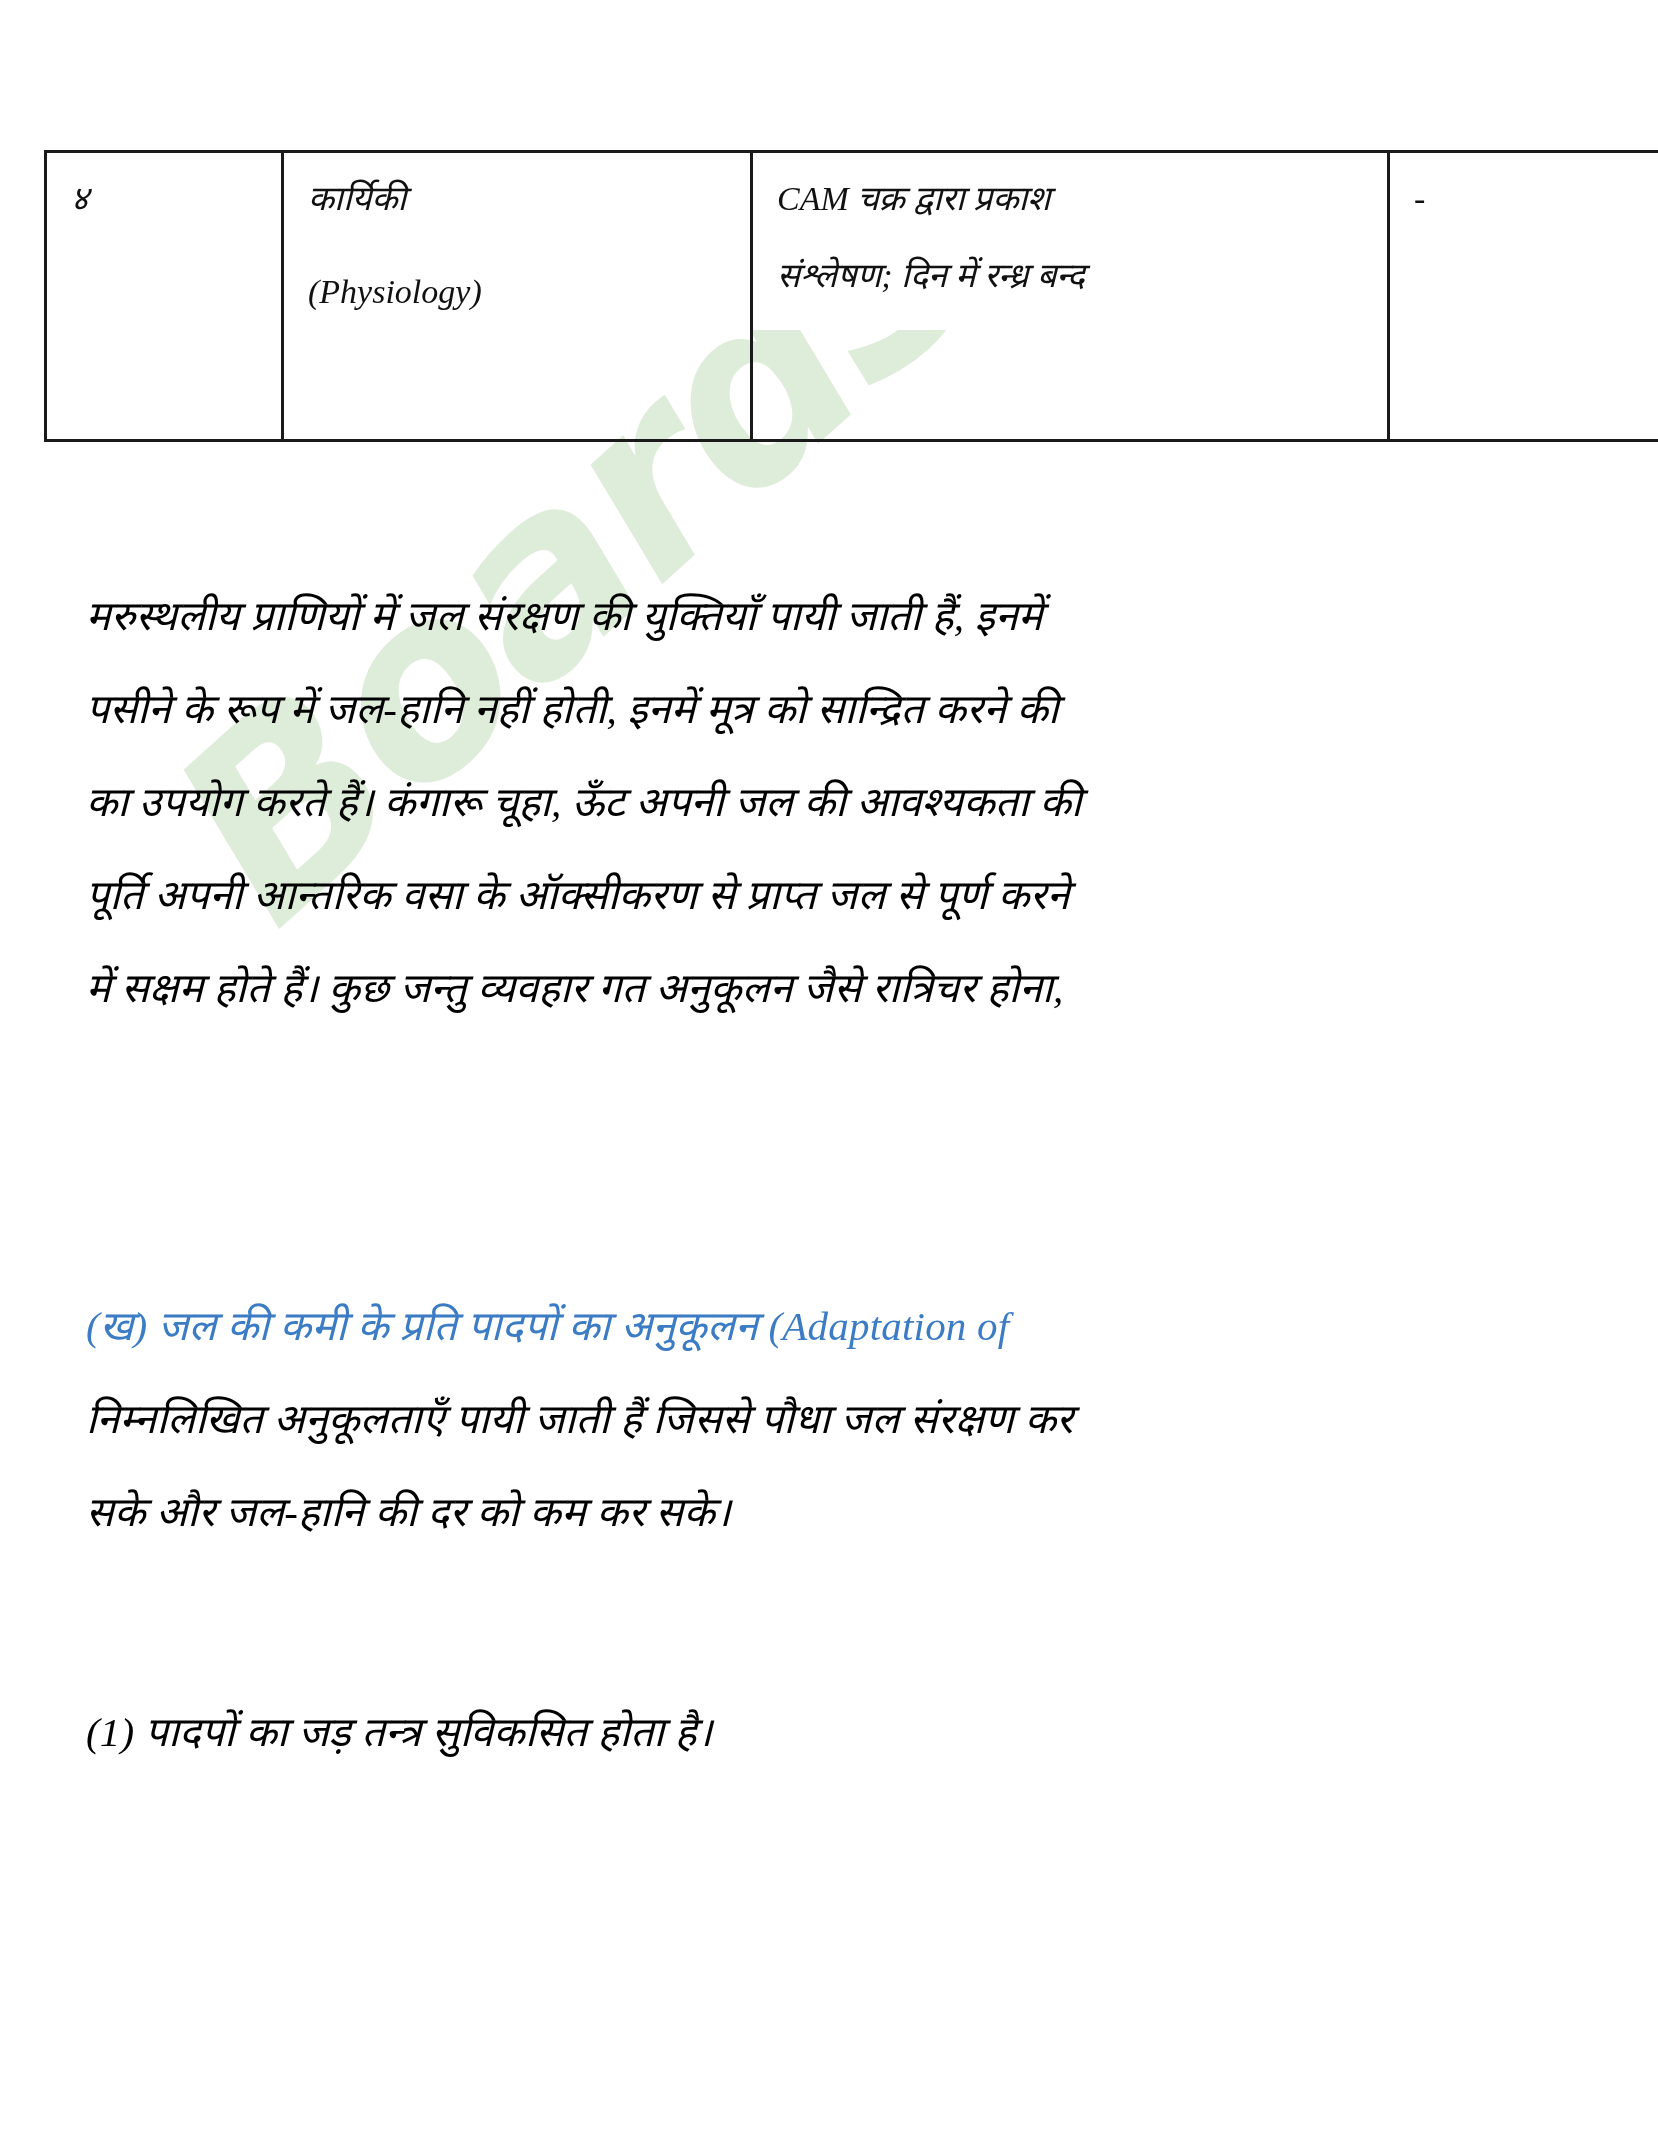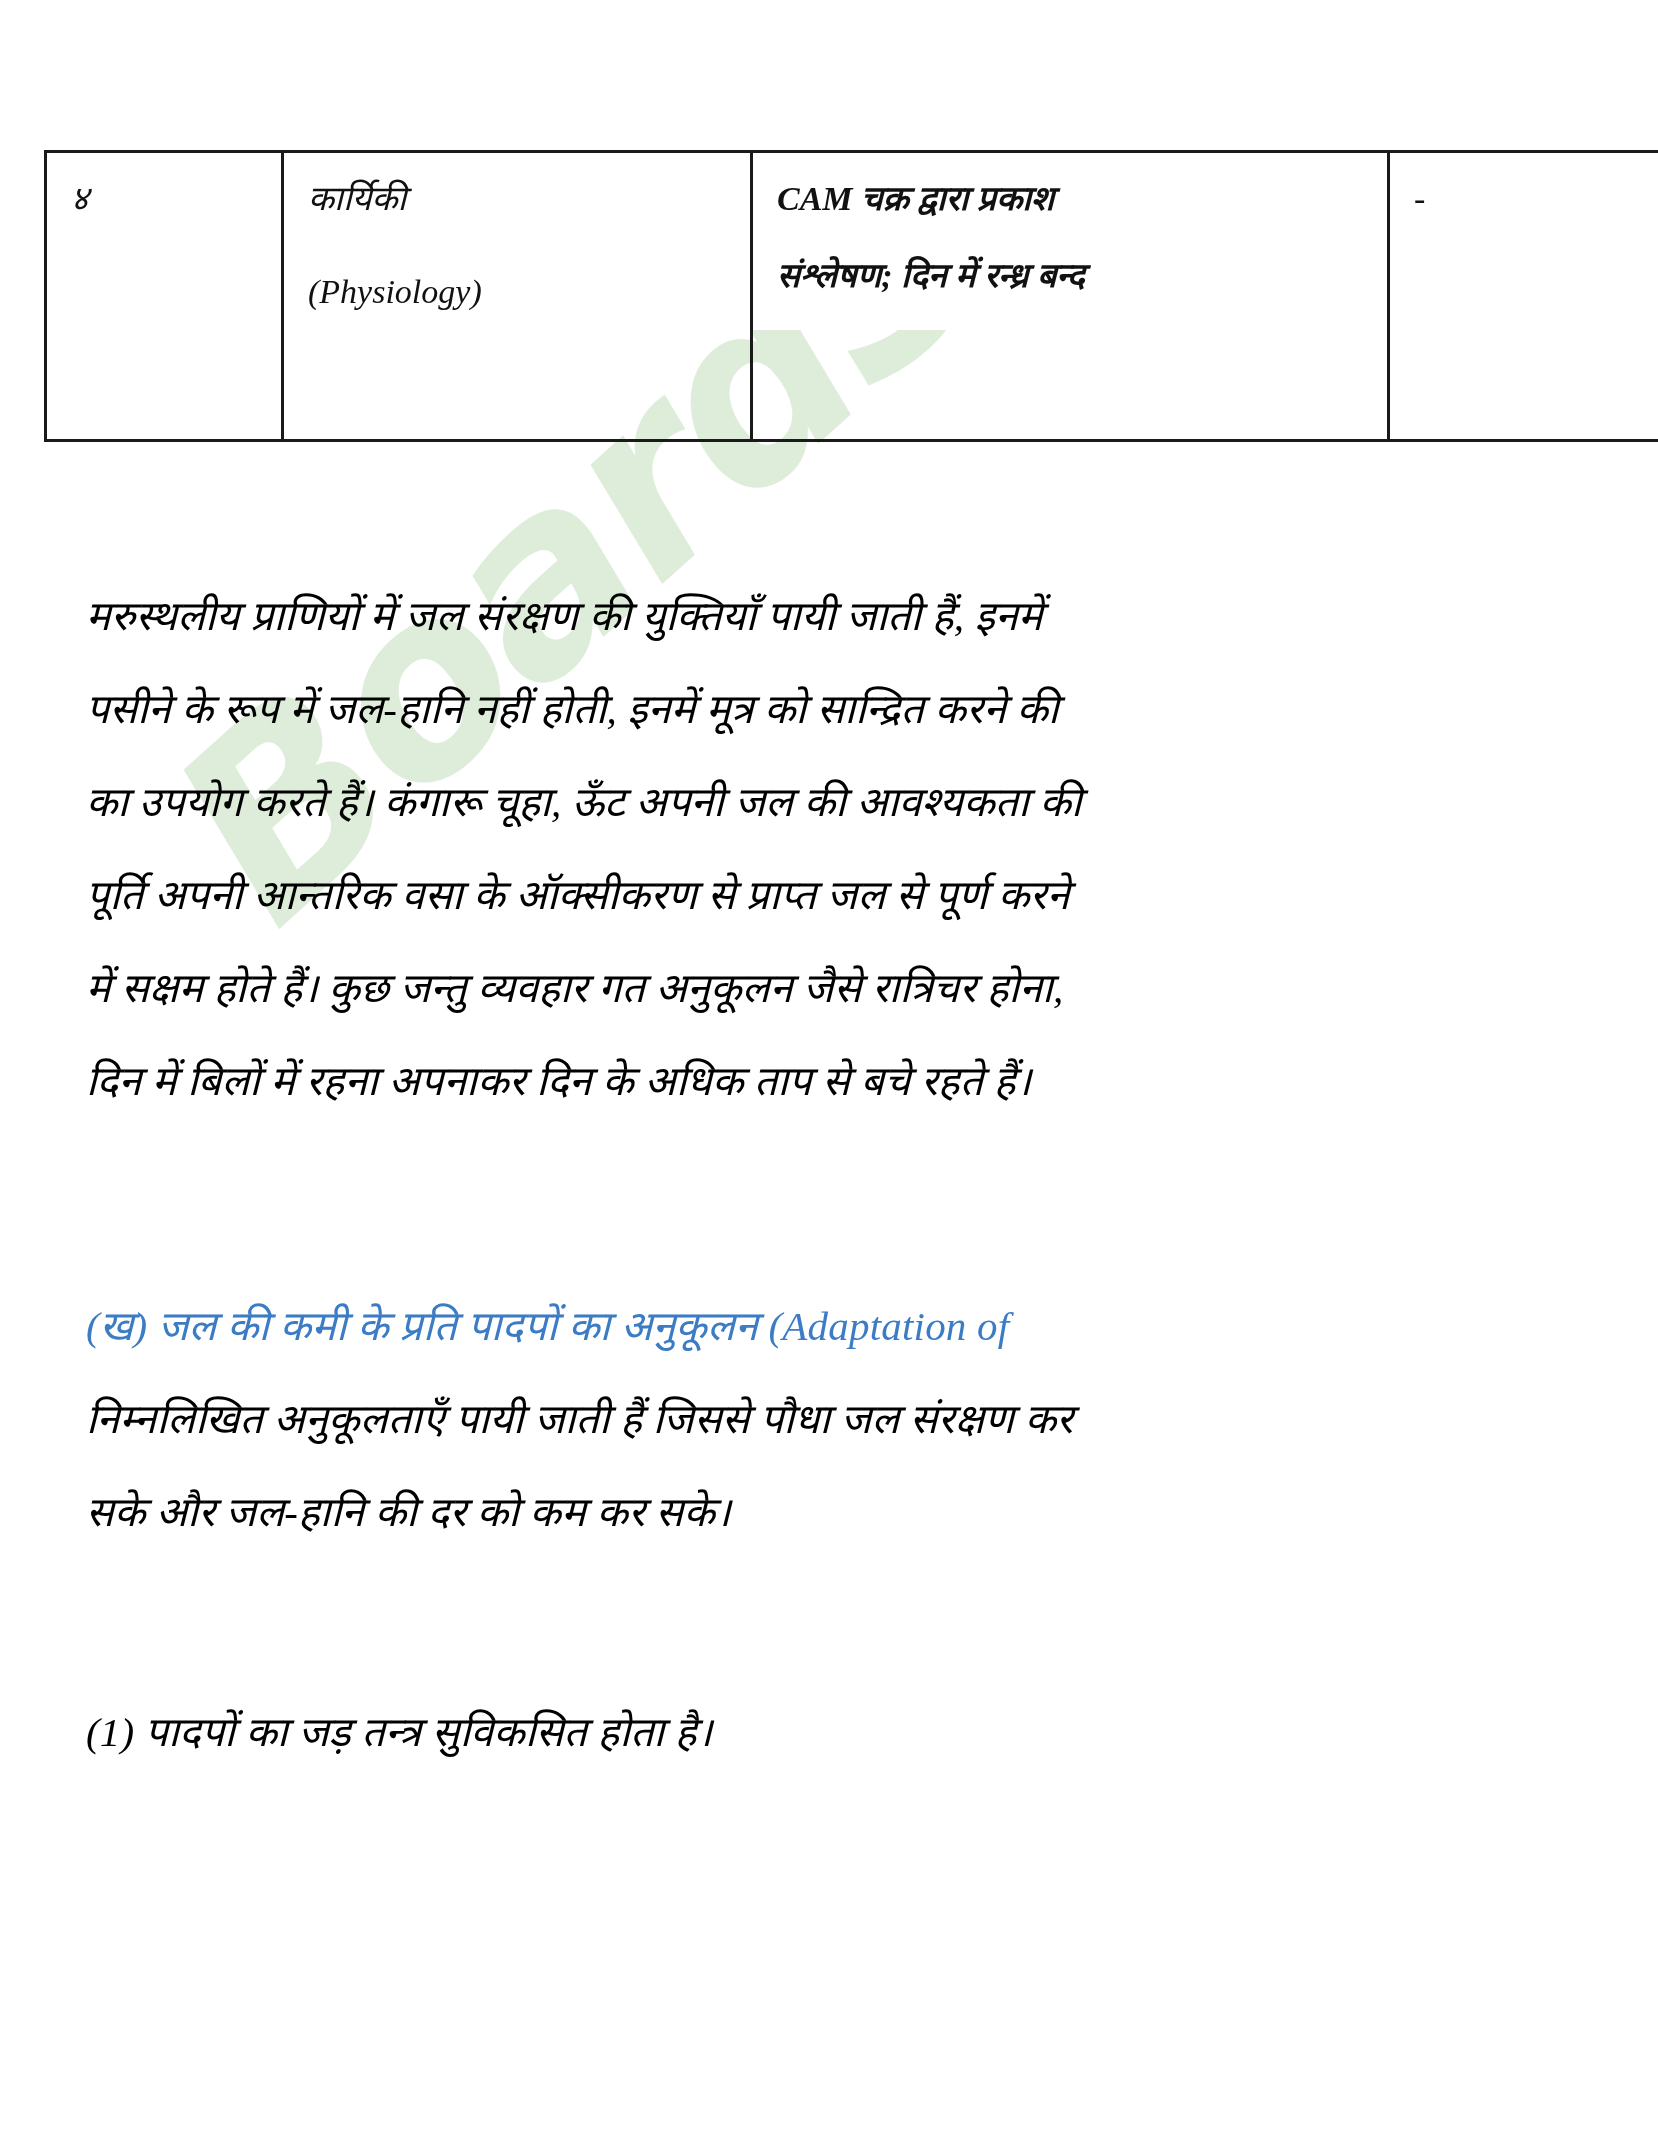--- a/index.html
+++ b/index.html
@@ -78,21 +78,21 @@
     padding: 18px 22px 18px 24px;
     font-family: "Liberation Serif", "DejaVu Serif", serif;
     font-style: italic;
     font-size: 34px;
     line-height: 1.62;
     color: #111111;
     height: 250px;
   }
   td.c-sno   { width: 188px; }
   td.c-topic { width: 420px; }
-  td.c-xero  { width: 588px; font-weight: bold; }
+  td.c-xero  { width: 588px; }
   td.c-hydro { width: 432px; }
 
   .cell-line { display: block; white-space: nowrap; }
   .cell-line.sub { margin-top: 38px; }
   .cell-line.l2 { margin-top: 22px; }
 
   
   .body-block {
     position: absolute;
     left: 86px;
@@ -158,21 +158,20 @@
         </tbody>
       </table>
     </div>
 
     <div class="body-block" id="para-desert">
       <div class="tline">मरुस्थलीय प्राणियों में जल संरक्षण की युक्तियाँ पायी जाती हैं, इनमें</div>
       <div class="tline">पसीने के रूप में जल-हानि नहीं होती, इनमें मूत्र को सान्द्रित करने की</div>
       <div class="tline">का उपयोग करते हैं। कंगारू चूहा, ऊँट अपनी जल की आवश्यकता की</div>
       <div class="tline">पूर्ति अपनी आन्तरिक वसा के ऑक्सीकरण से प्राप्त जल से पूर्ण करने</div>
       <div class="tline">में सक्षम होते हैं। कुछ जन्तु व्यवहार गत अनुकूलन जैसे रात्रिचर होना,</div>
-      <div class="tline">दिन में बिलों में रहना अपनाकर दिन के अधिक ताप से बचे रहते हैं।</div>
     </div>
 
     <div class="body-block" id="para-blue">
       <div class="tline blue">(ख) जल की कमी के प्रति पादपों का अनुकूलन (Adaptation of</div>
       <div class="tline">निम्नलिखित अनुकूलताएँ पायी जाती हैं जिससे पौधा जल संरक्षण कर</div>
       <div class="tline">सके और जल-हानि की दर को कम कर सके।</div>
     </div>
 
     <div class="body-block" id="list-items">
       <div class="tline">(1) पादपों का जड़ तन्त्र सुविकसित होता है।</div>

